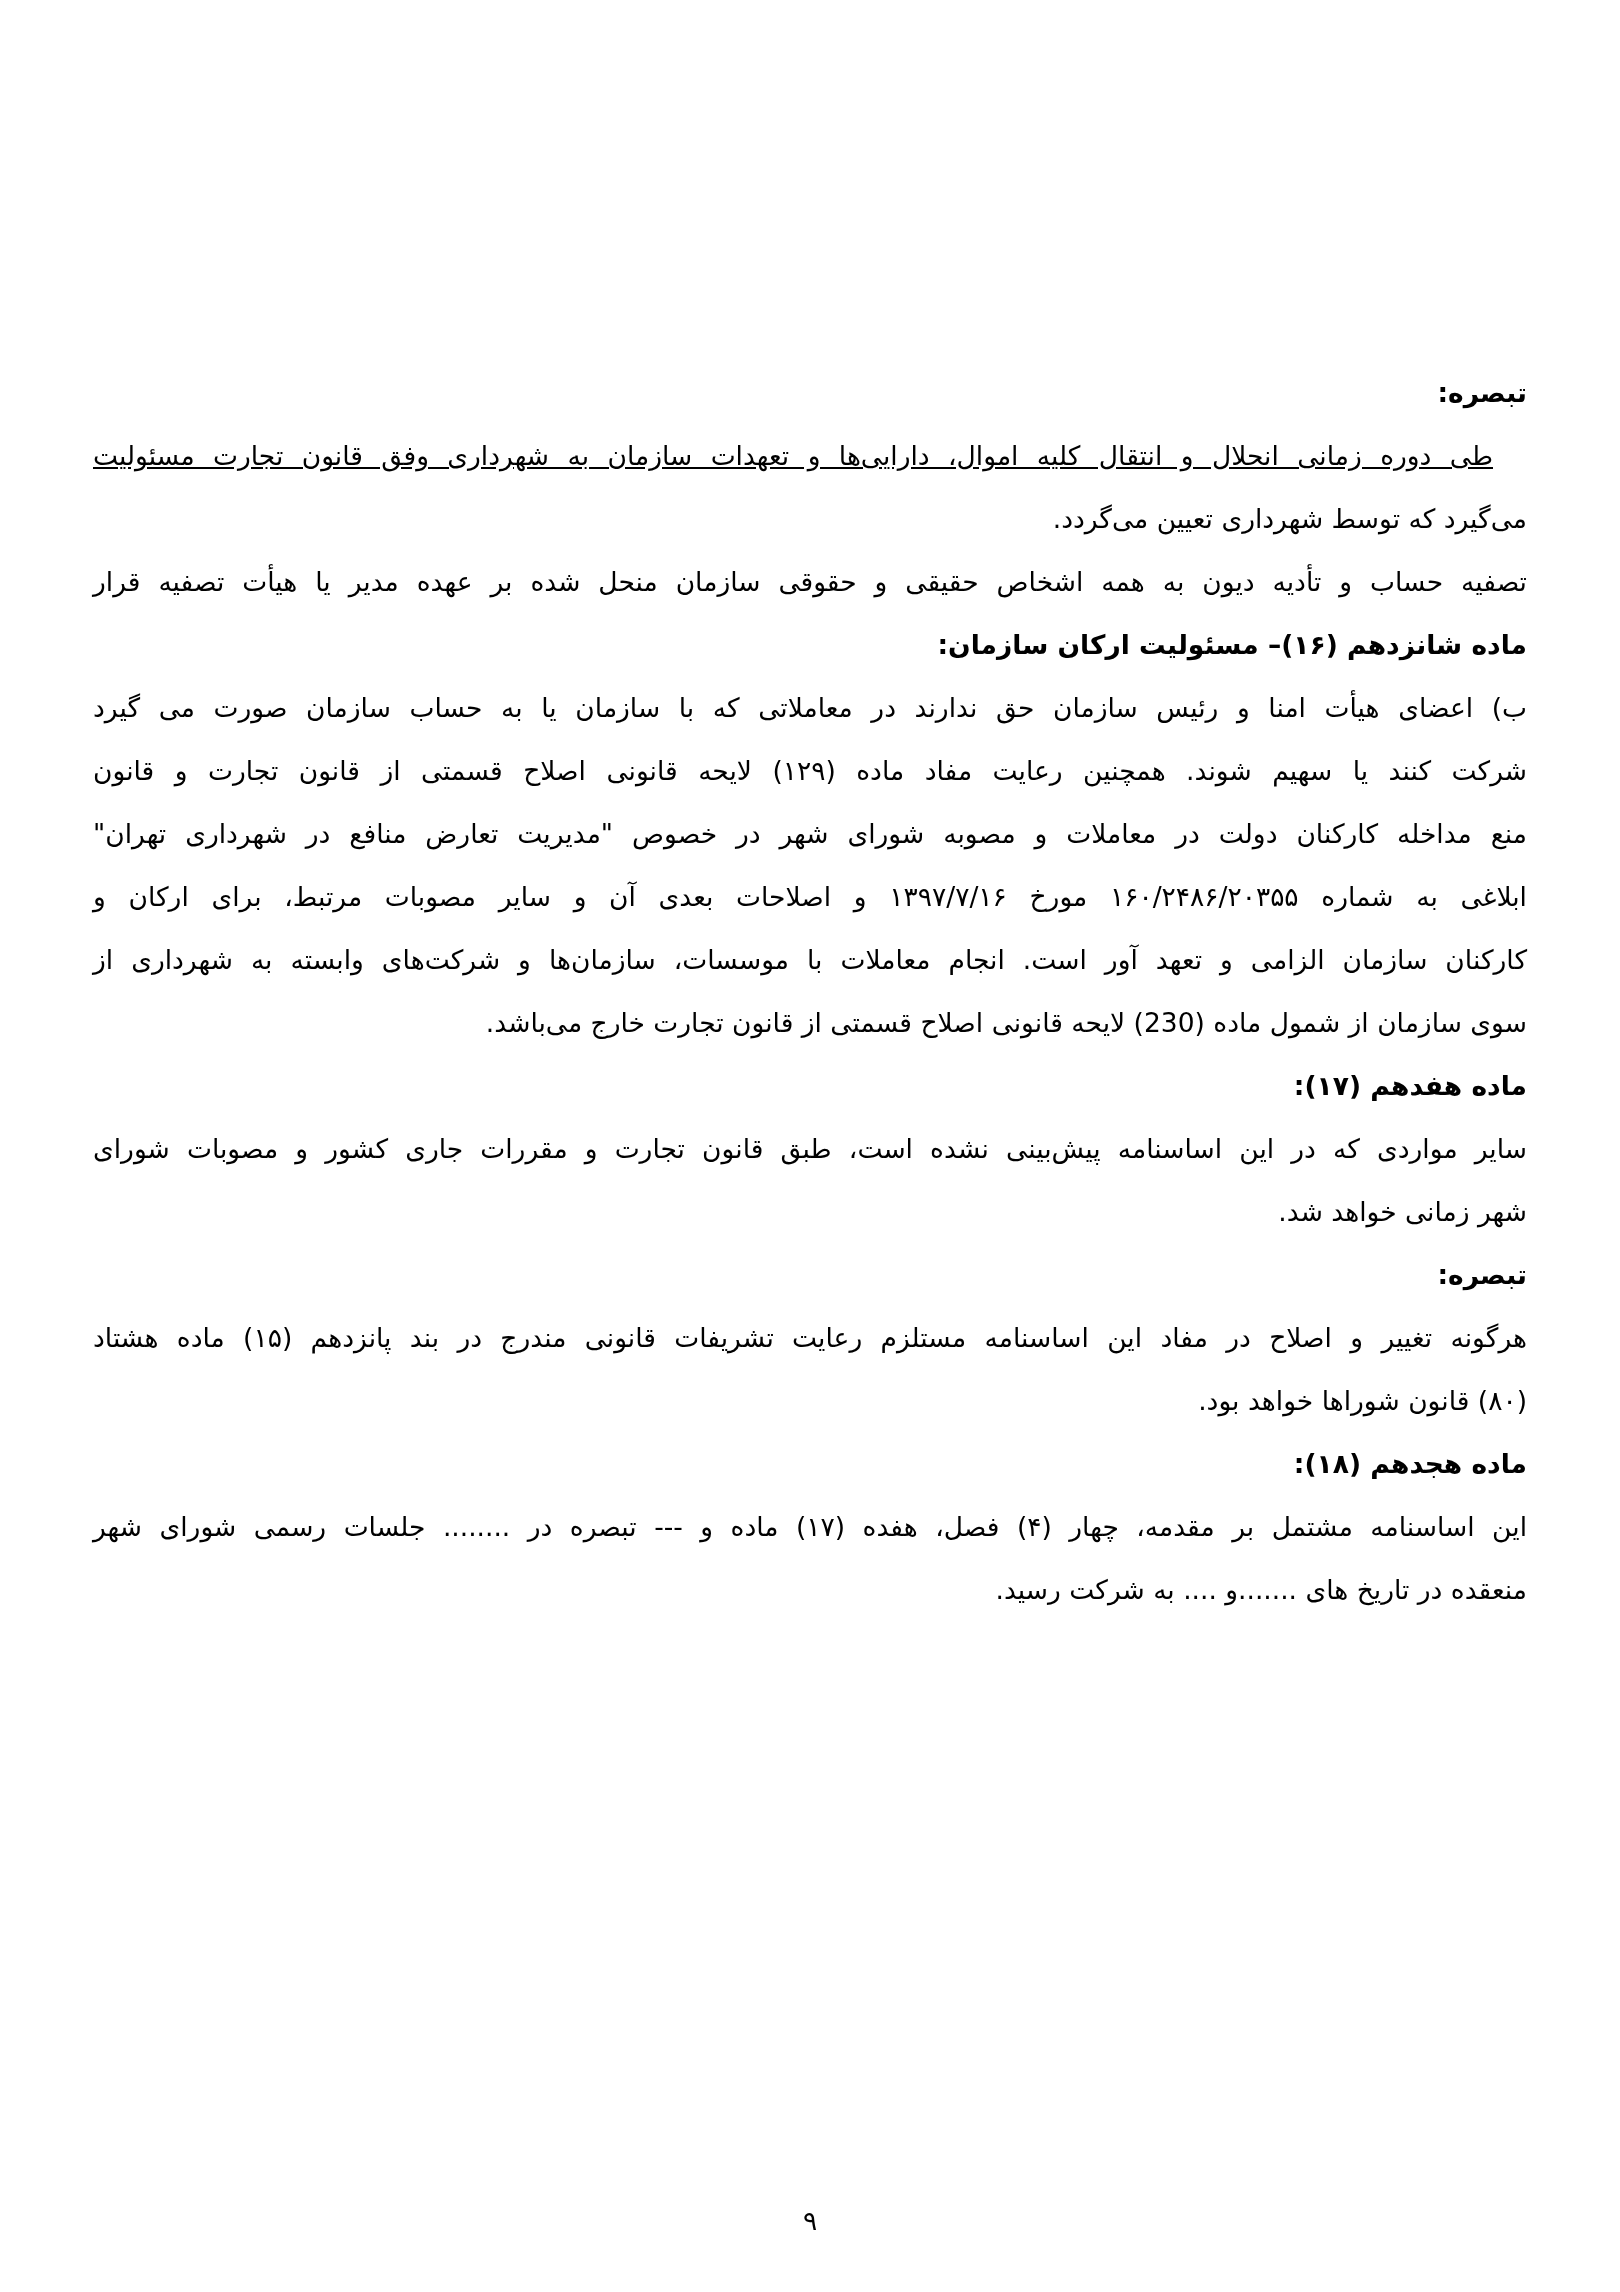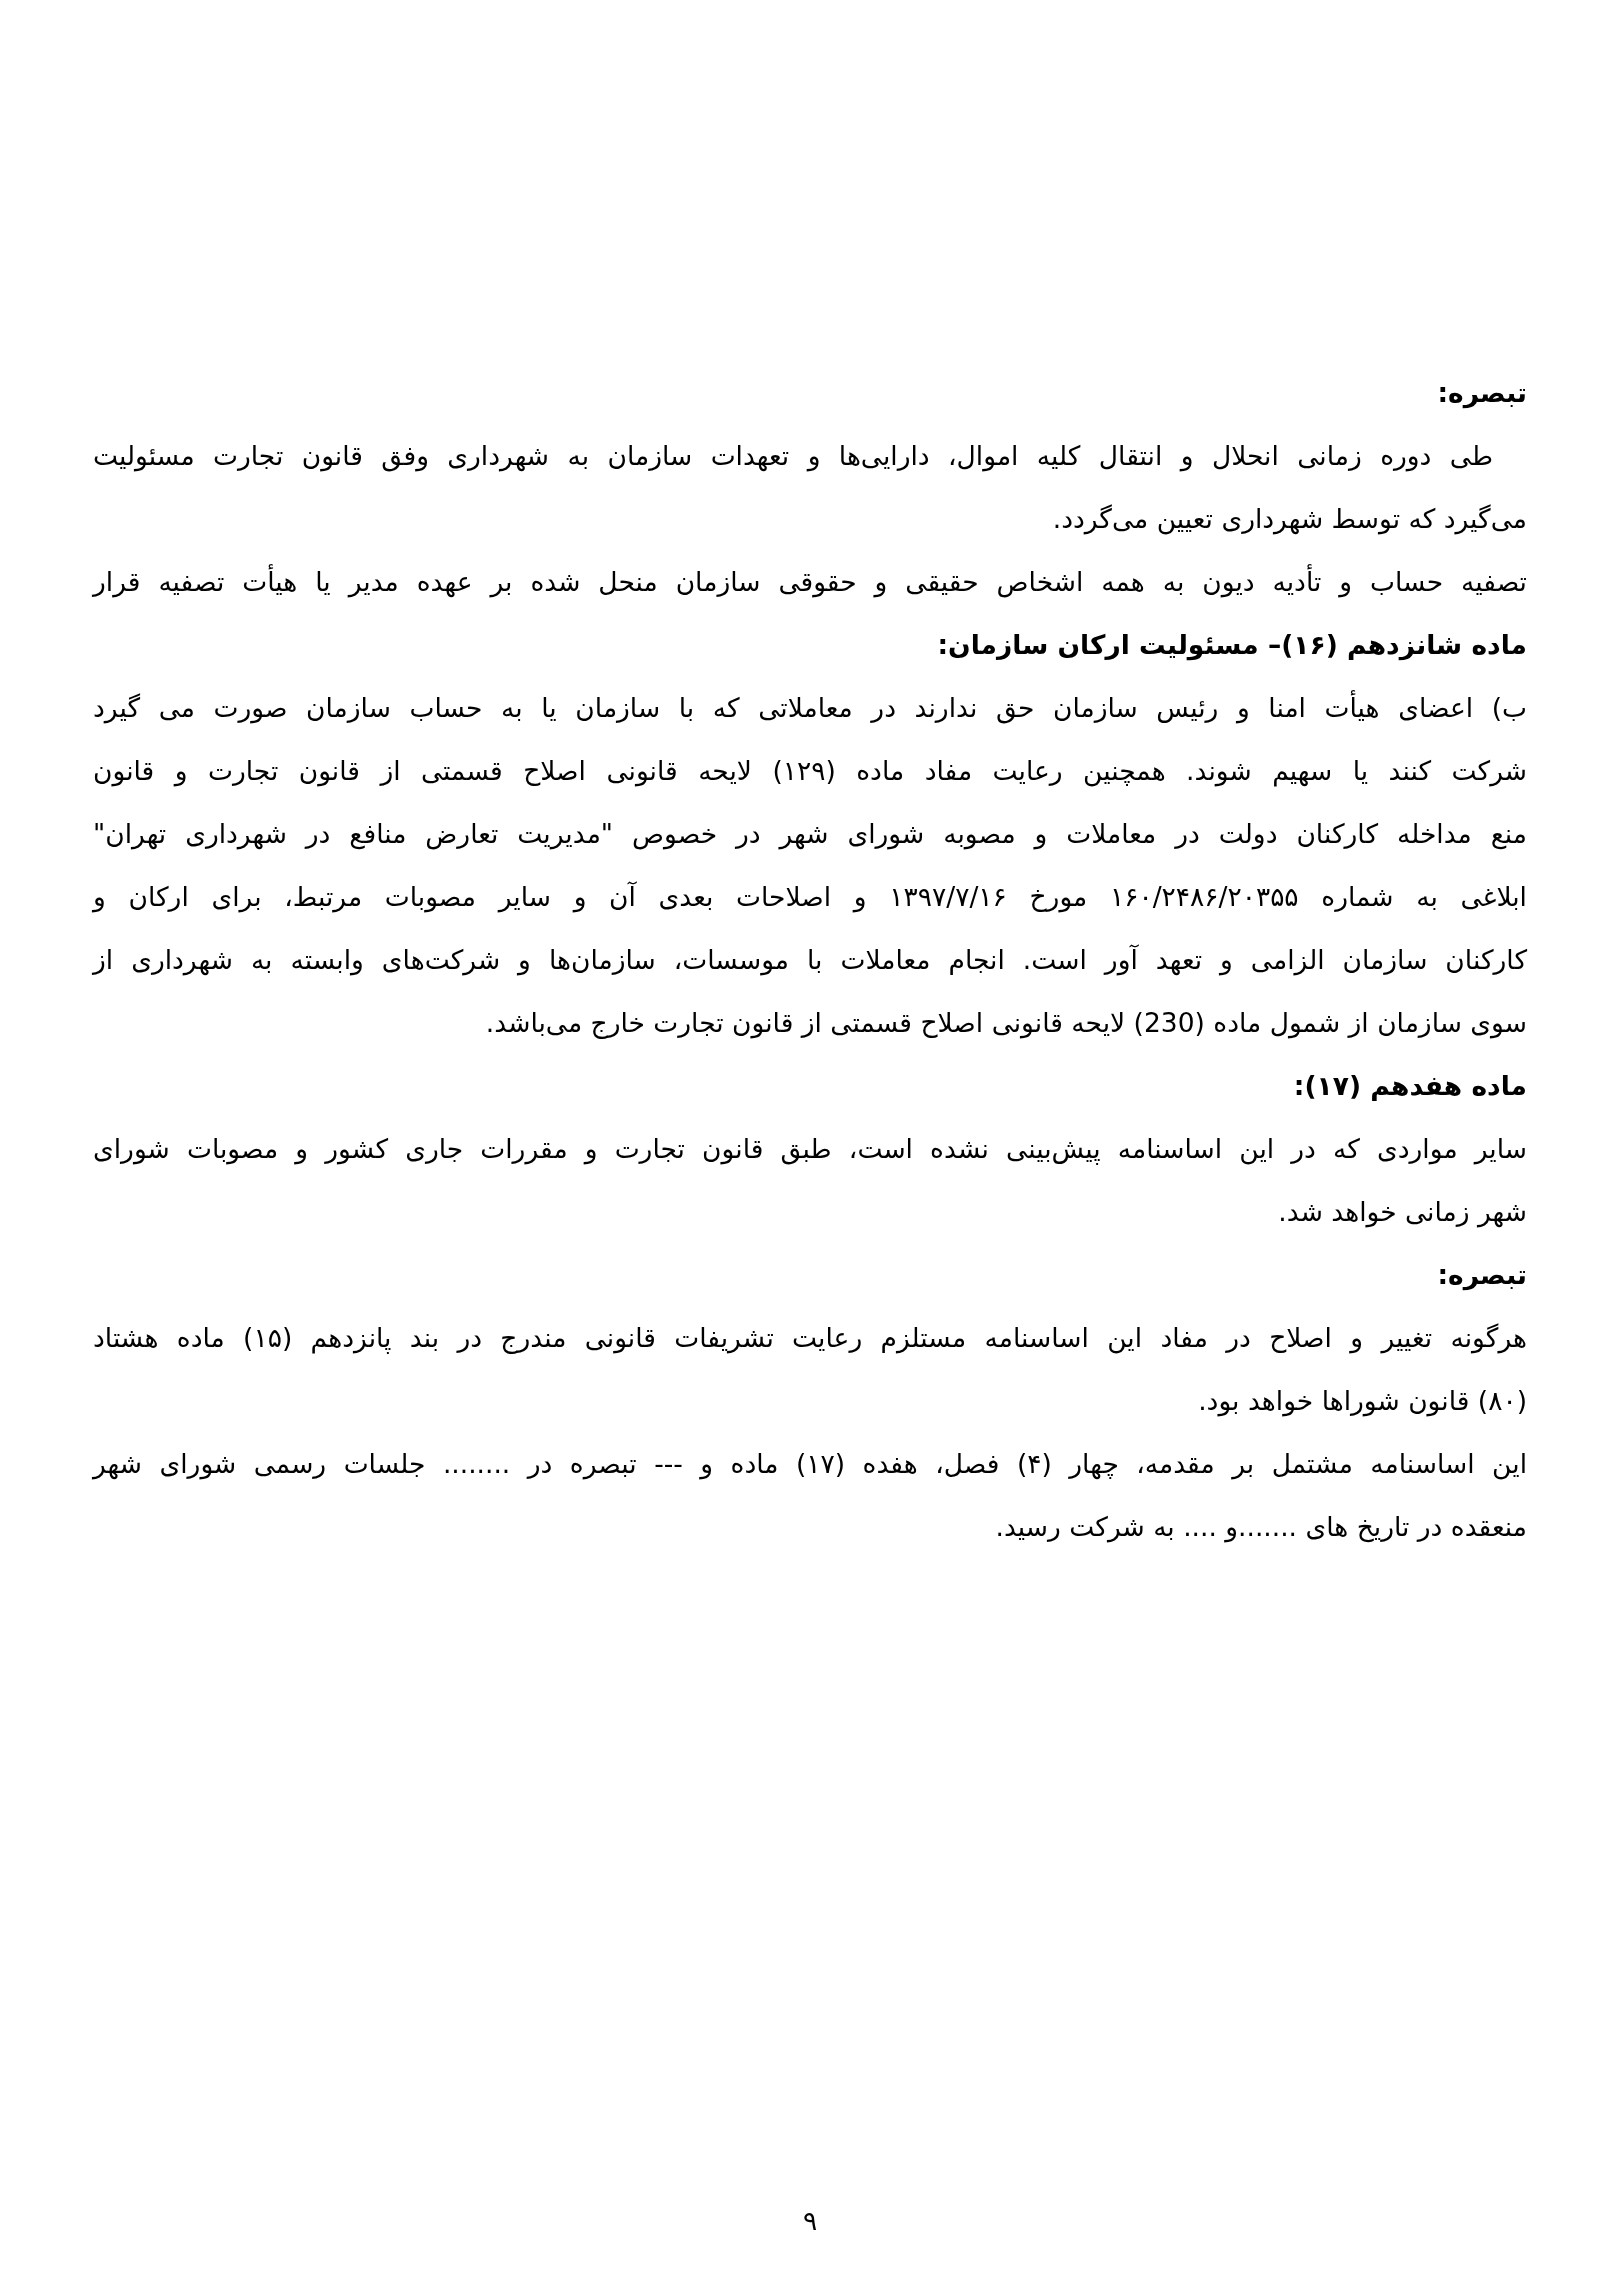--- a/index.html
+++ b/index.html
@@ -39,20 +39,21 @@
     text-align: justify;
     text-align-last: justify;
   }
   
   .lastline {
     text-align: right;
   }
   
   .indent {
     padding-right: 34px;
+    text-decoration: underline;
   }
   .pagenum {
     position: absolute;
     top: 2201px;
     left: 0;
     right: 0;
     text-align: center;
     font-size: 26.5px;
     line-height: 39px;
   }
@@ -82,20 +83,21 @@
     <div class="line heading">ماده هفدهم (۱۷):</div>
 
     <div class="line jline">سایر مواردی که در این اساسنامه پیش‌بینی نشده است، طبق قانون تجارت و مقررات جاری کشور و مصوبات شورای</div>
     <div class="line lastline">شهر زمانی خواهد شد.</div>
 
     <div class="line heading">تبصره:</div>
 
     <div class="line jline">هرگونه تغییر و اصلاح در مفاد این اساسنامه مستلزم رعایت تشریفات قانونی مندرج در بند پانزدهم (۱۵) ماده هشتاد</div>
     <div class="line lastline">(۸۰) قانون شوراها خواهد بود.</div>
 
+    <div class="line heading">ماده هجدهم (۱۸):</div>
 
     <div class="line jline">این اساسنامه مشتمل بر مقدمه، چهار (۴) فصل، هفده (۱۷) ماده و --- تبصره در ........ جلسات رسمی شورای شهر</div>
     <div class="line lastline">منعقده در تاریخ های .......و .... به شرکت رسید.</div>
 
   </div>
 
   <div class="pagenum">۹</div>
 </div>
 
 

